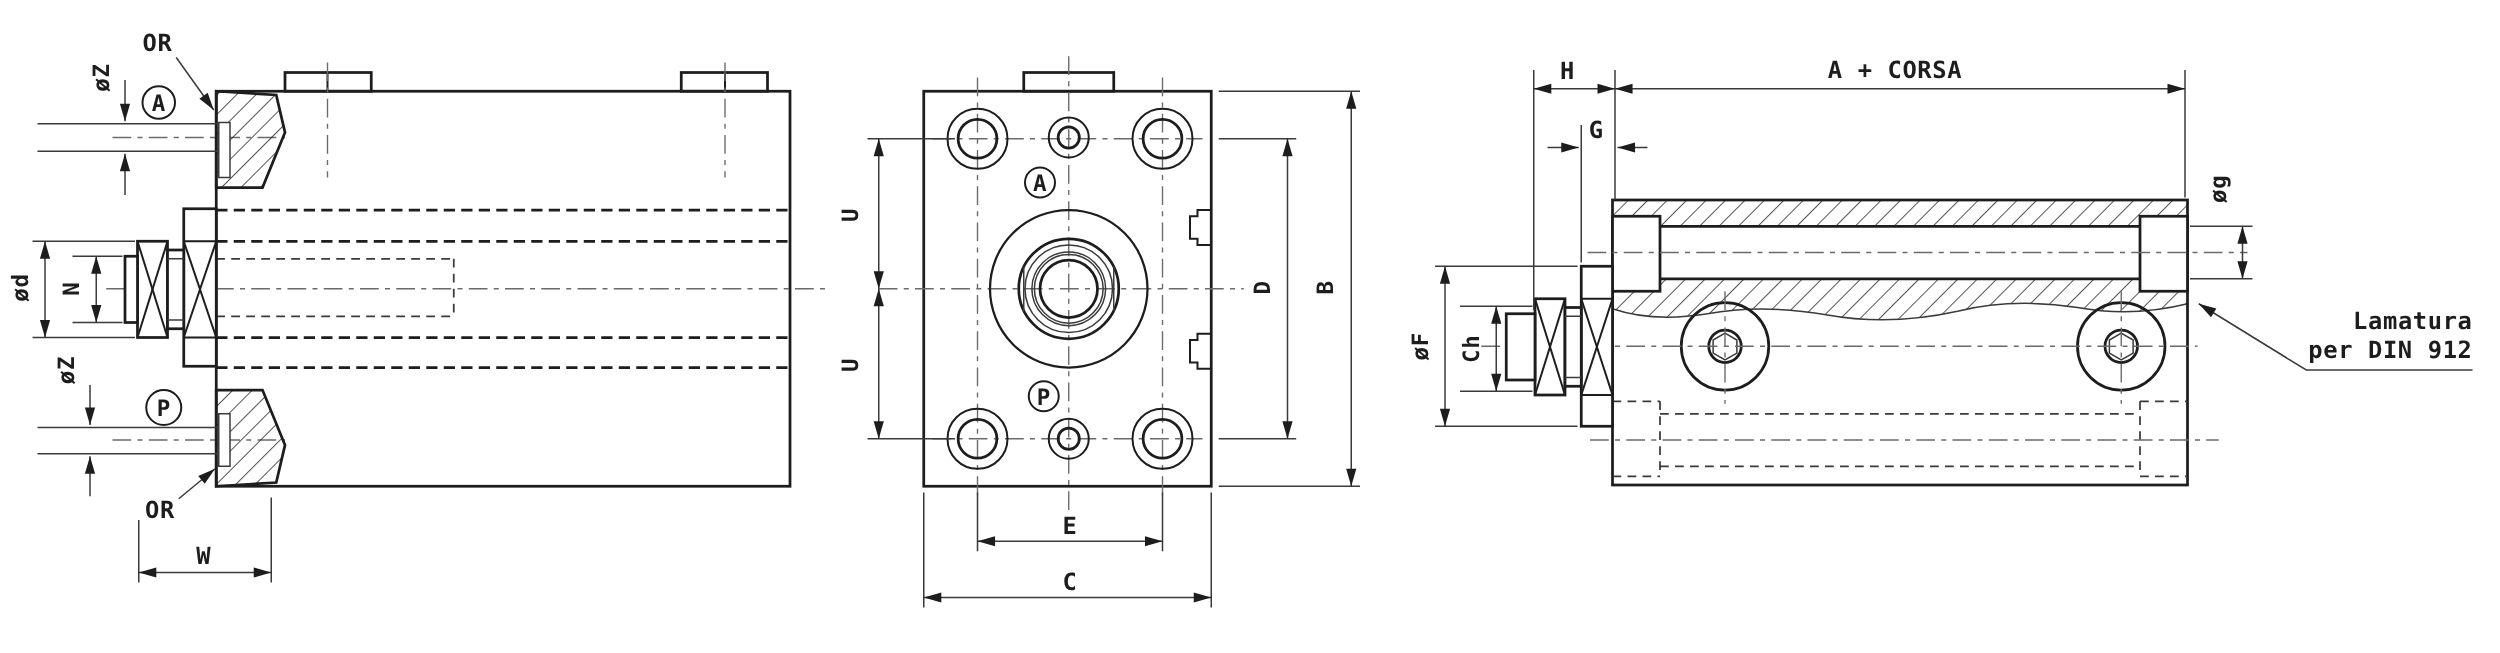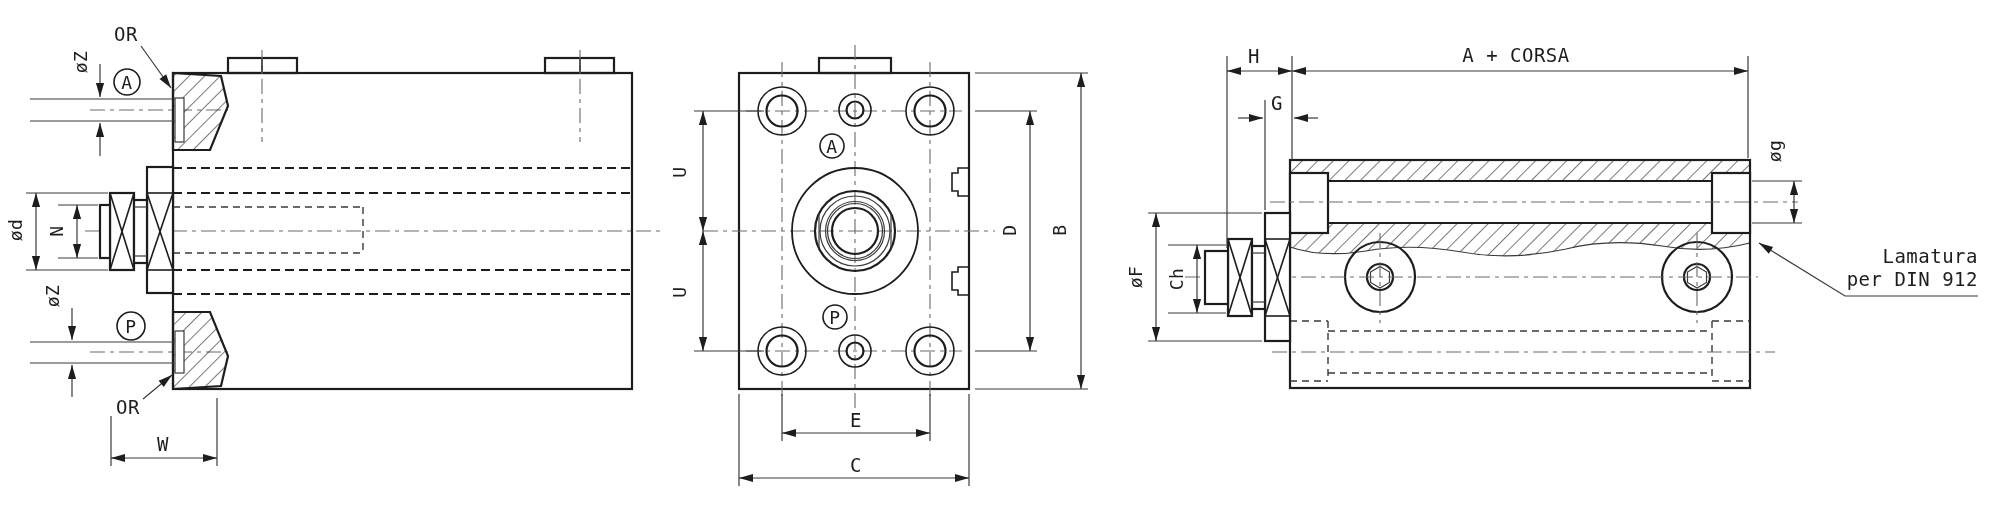--- a/index.html
+++ b/index.html
@@ -1,16 +1,16 @@
 <!DOCTYPE html>
 <html><head>
 <meta charset="utf-8">
 <style>
   html,body{margin:0;padding:0;background:#fff;}
-  #stage{width:2000px;height:522px;background:#ffffff;position:relative;overflow:hidden;}
+  #stage{width:2000px;height:522px;background:#ffffff;position:relative;overflow:hidden;font-weight:bold;}
   svg{display:block;}
   .s2{stroke:#1d1d1d;stroke-width:2.2;}
   .s16{stroke:#1d1d1d;stroke-width:1.6;}
   .s1{stroke:#3a3a3a;stroke-width:1.2;}
   .cl{stroke:#6a6a6a;stroke-width:1.1;stroke-dasharray:15 5 4 5;}
   .hd{stroke:#1d1d1d;stroke-width:2.2;stroke-dasharray:9 5;}
   .hd1{stroke:#3a3a3a;stroke-width:1.4;stroke-dasharray:7 5;}
   text{fill:#1d1d1d;font-family:"DejaVu Sans Mono","Liberation Mono",monospace;font-size:18px;letter-spacing:0.5px;}
   .lt{font-size:19px;}
 </style>

